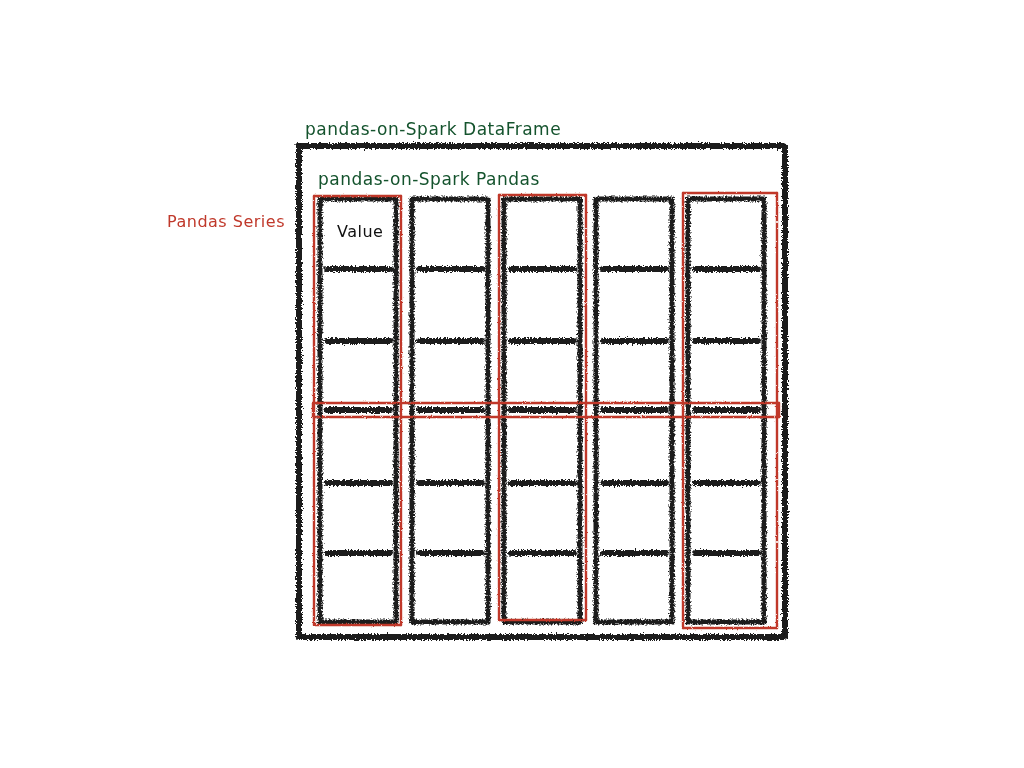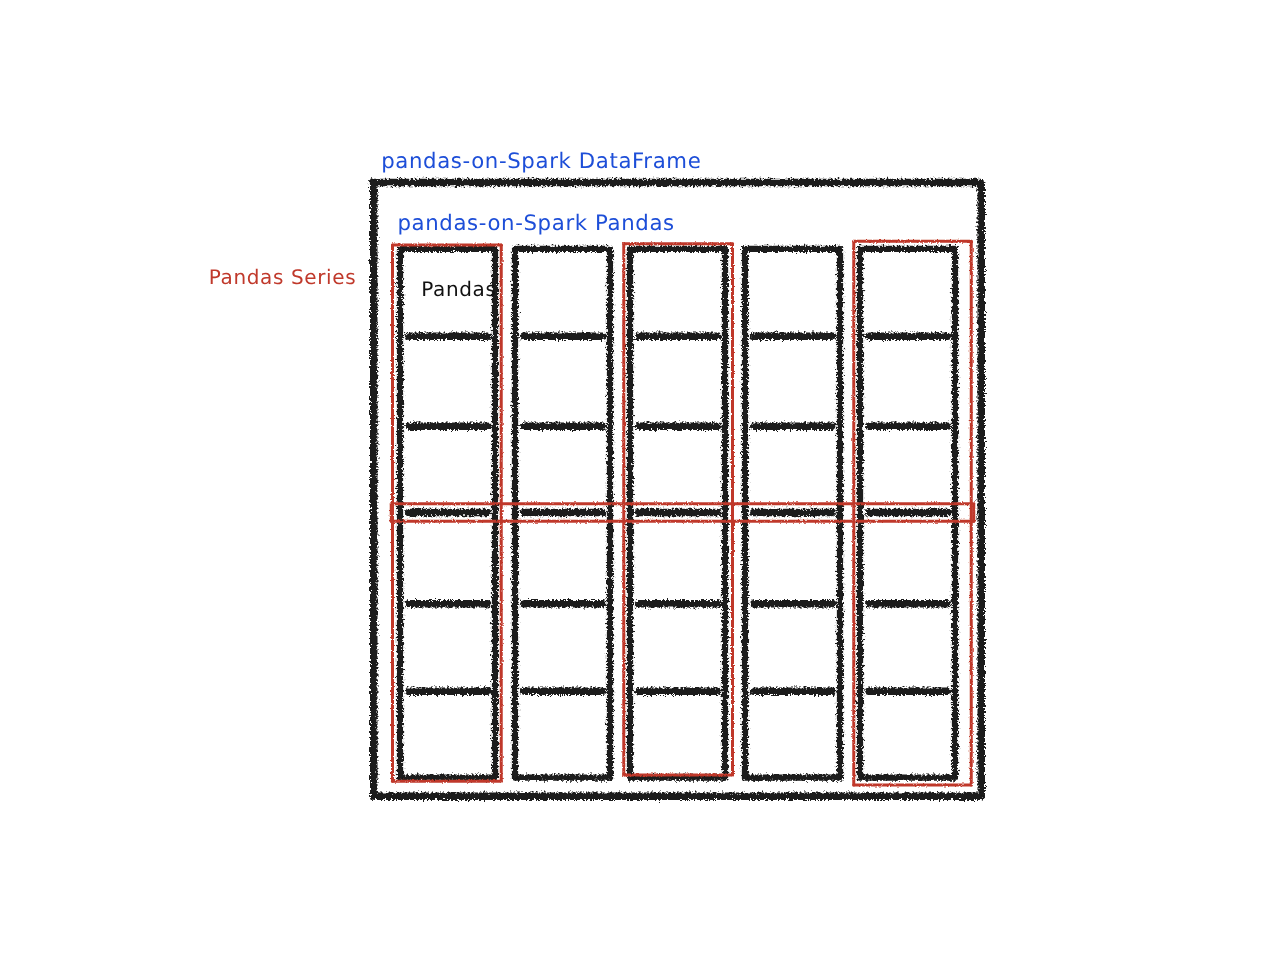--- a/index.html
+++ b/index.html
@@ -23,21 +23,21 @@
   }
 
   
   .label {
     position: absolute;
     white-space: nowrap;
     font-family: "DejaVu Sans", sans-serif;
     letter-spacing: 0.5px;
   }
   .label-dark {
-    color: #1d4ed8;
+    color: #14532d;
     font-size: 17px;
   }
   .label-red {
     color: #c0392b;
     font-size: 16px;
   }
   .label-cell {
     color: #111111;
     font-size: 16px;
   }
@@ -190,13 +190,13 @@
     </g>
   </g>
 </svg>
 
 <div class="label label-dark" id="title-dataframe">pandas-on-Spark DataFrame</div>
 
 <div class="label label-dark" id="title-series">pandas-on-Spark Pandas</div>
 
 <div class="label label-red" id="title-pandas-series">Pandas Series</div>
 
-<div class="label label-cell" id="cell-value-label">Pandas</div>
+<div class="label label-cell" id="cell-value-label">Value</div>
 
 </body></html>

